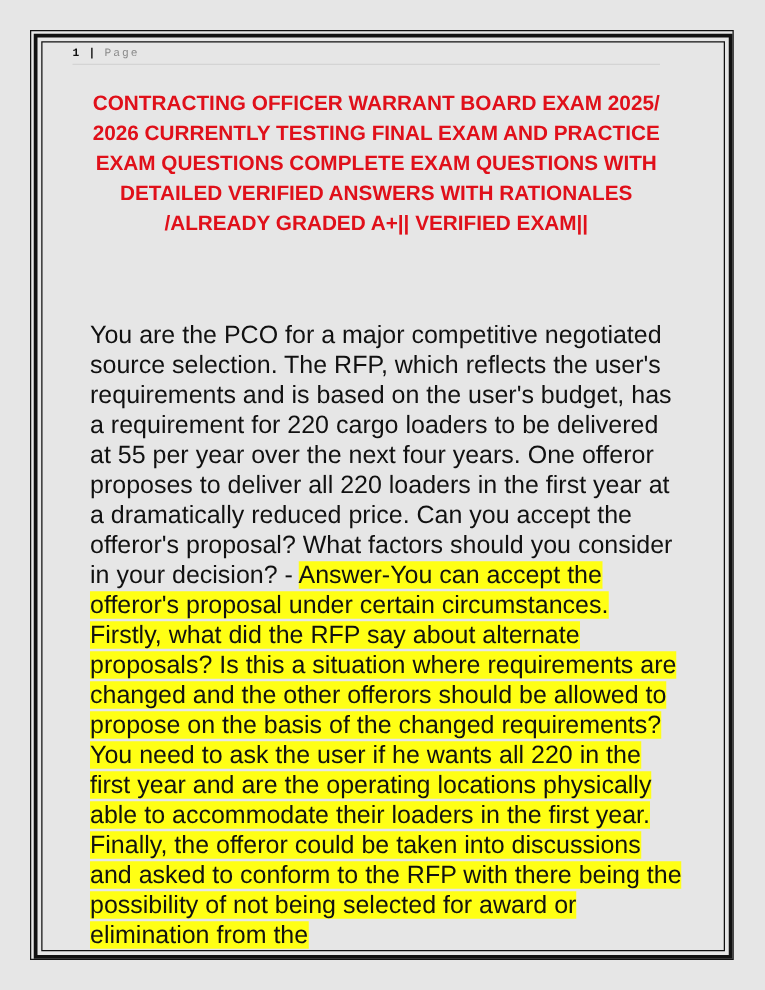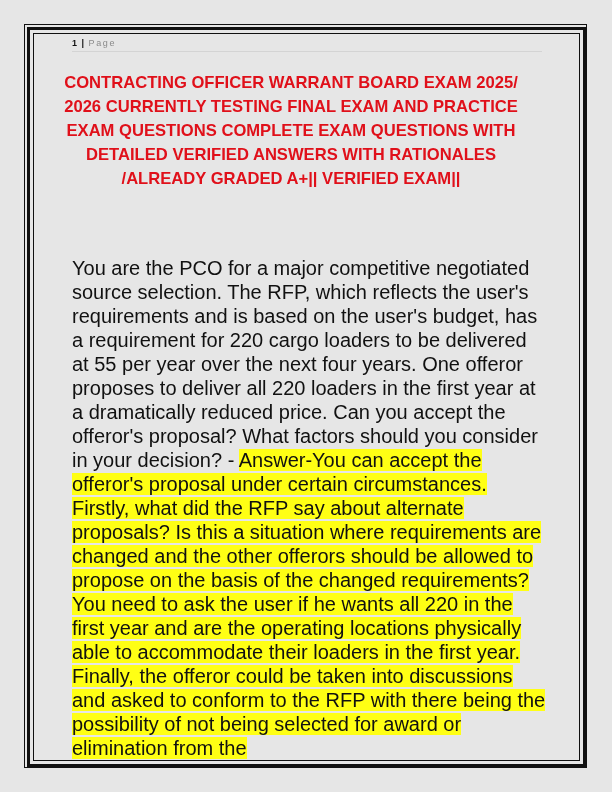--- a/index.html
+++ b/index.html
@@ -34,45 +34,45 @@
     .border-inner {
       position: absolute;
       left: 33px;
       top: 33px;
       width: 545px;
       height: 726px;
       border: 1px solid #111;
     }
     .page-header {
       position: absolute;
-      left: 72px;
+      left: 58px;
       top: 36px;
       width: 470px;
       height: 15px;
       border-bottom: 1px solid #d4d4d4;
-      font-family: Liberation Sans, sans-serif;
+      font-family: Liberation Mono, monospace;
       font-size: 9px;
       line-height: 14px;
     }
     .page-num {
       color: #111;
       font-weight: bold;
     }
     .page-sep {
       color: #111;
       font-weight: bold;
       margin: 0 2px;
     }
     .page-word {
       color: #8a8a8a;
       letter-spacing: 1.6px;
     }
     .doc-title {
       position: absolute;
-      left: 56px;
+      left: 66px;
       top: 71px;
       width: 470px;
       text-align: center;
       color: #e0101a;
       font-weight: bold;
       font-size: 16.6px;
       line-height: 24px;
       margin: 0;
     }
     .doc-body {

